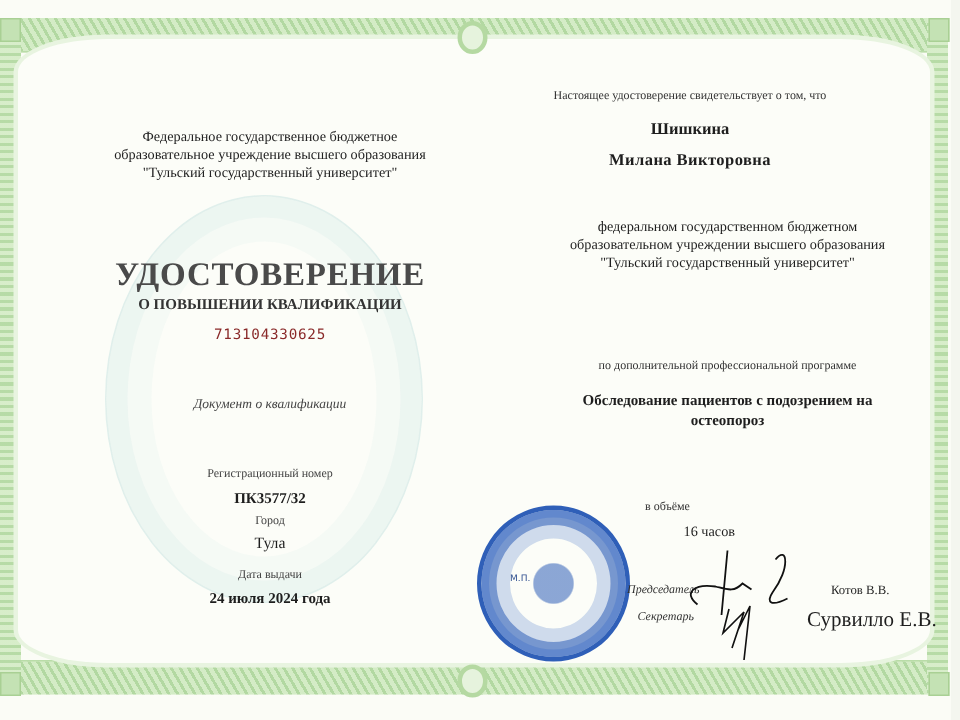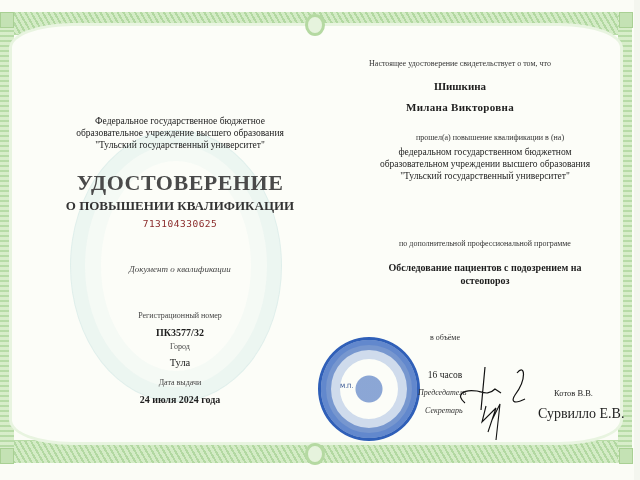--- a/index.html
+++ b/index.html
@@ -50,41 +50,41 @@
 
   .rosette {
     position: absolute; left: 70px; top: 130px; width: 210px; height: 270px;
     border-radius: 50%;
     border: 1px solid rgba(140,200,200,0.25);
     box-shadow: inset 0 0 0 14px rgba(200,230,230,0.18), inset 0 0 0 30px rgba(190,225,225,0.10);
   }
 
   .txt { position: absolute; text-align: center; white-space: nowrap; }
 
-  .org-left { left: 40px; top: 86px; width: 280px; font-size: 9.5px; line-height: 12px; color: #222; margin-top: 29px; }
+  .org-left { left: 40px; top: 86px; width: 280px; font-size: 9.5px; line-height: 12px; color: #222; }
   .title { left: 60px; top: 170px; width: 240px; font-size: 22px; font-weight: bold; color: #4a4a4a; letter-spacing: 0.5px; }
-  .subtitle { left: 60px; top: 198px; width: 240px; font-size: 13px; font-weight: bold; color: #333; }
+  .subtitle { left: 60px; top: 198px; width: 240px; font-size: 10px; font-weight: bold; color: #333; }
   .serial { left: 60px; top: 218px; width: 240px; font-family: "DejaVu Sans Mono", monospace; font-size: 9.5px; color: #8a2a2a; letter-spacing: 0.5px; }
   .doc-type { left: 60px; top: 264px; width: 240px; font-size: 9px; font-style: italic; color: #444; text-align: center; }
   .reg-label { left: 60px; top: 311px; width: 240px; font-size: 8px; color: #444; }
   .reg-value { left: 60px; top: 327px; width: 240px; font-size: 10px; font-weight: bold; }
   .city-label { left: 60px; top: 342px; width: 240px; font-size: 8px; color: #444; }
   .city-value { left: 60px; top: 357px; width: 240px; font-size: 10.5px; }
   .date-label { left: 60px; top: 378px; width: 240px; font-size: 8px; color: #444; }
   .date-value { left: 60px; top: 394px; width: 240px; font-size: 10px; font-weight: bold; }
 
   .certifies { left: 330px; top: 59px; width: 260px; font-size: 8px; color: #333; }
   .surname { left: 330px; top: 80px; width: 260px; font-size: 11px; font-weight: bold; }
   .given { left: 330px; top: 101px; width: 260px; font-size: 11px; font-weight: bold; letter-spacing: 0.3px; }
   .passed { left: 370px; top: 133px; width: 240px; font-size: 8px; color: #333; }
   .org-right { left: 360px; top: 146px; width: 250px; font-size: 9.5px; line-height: 12px; }
   .program-label { left: 360px; top: 239px; width: 250px; font-size: 8px; color: #333; }
   .program { left: 360px; top: 261px; width: 250px; font-size: 10px; font-weight: bold; line-height: 13px; }
   .volume-label { left: 400px; top: 333px; width: 90px; font-size: 8px; color: #333; }
-  .volume { left: 400px; top: 370px; width: 90px; font-size: 9.5px; }
+  .volume { left: 400px; top: 350px; width: 90px; font-size: 9.5px; text-align: right; }
   .chair-label { left: 418px; top: 388px; font-size: 8px; font-style: italic; color: #333; text-align: right; }
   .sec-label { left: 425px; top: 406px; font-size: 8px; font-style: italic; color: #333; text-align: left; }
   .chair-name { left: 554px; top: 388px; font-size: 8.5px; text-align: left; }
   .sec-name { left: 538px; top: 406px; font-size: 14px; text-align: right; }
 
   .stamp {
     position: absolute; left: 318px; top: 337px; width: 96px; height: 98px; border-radius: 50%;
     border: 3px solid #2f5fb8;
     box-shadow: inset 0 0 0 5px rgba(60,110,200,0.35), inset 0 0 0 10px rgba(47,95,184,0.55), inset 0 0 0 19px rgba(70,120,200,0.25);
     background: radial-gradient(circle at 50% 50%, rgba(47,95,184,0.55) 0 13px, rgba(255,255,255,0) 14px);
@@ -122,21 +122,20 @@
   <div class="txt reg-label">Регистрационный номер</div>
   <div class="txt reg-value">ПК3577/32</div>
   <div class="txt city-label">Город</div>
   <div class="txt city-value">Тула</div>
   <div class="txt date-label">Дата выдачи</div>
   <div class="txt date-value">24 июля 2024 года</div>
 
   <div class="txt certifies">Настоящее удостоверение свидетельствует о том,  что</div>
   <div class="txt surname">Шишкина</div>
   <div class="txt given">Милана  Викторовна</div>
-  <div class="txt passed">прошел(а) повышение квалификации в (на)</div>
   <div class="txt org-right">
     <div>федеральном государственном бюджетном</div>
     <div>образовательном учреждении высшего  образования</div>
     <div>"Тульский государственный университет"</div>
   </div>
   <div class="txt program-label">по дополнительной профессиональной программе</div>
   <div class="txt program">
     <div>Обследование пациентов с подозрением на</div>
     <div>остеопороз</div>
   </div>

